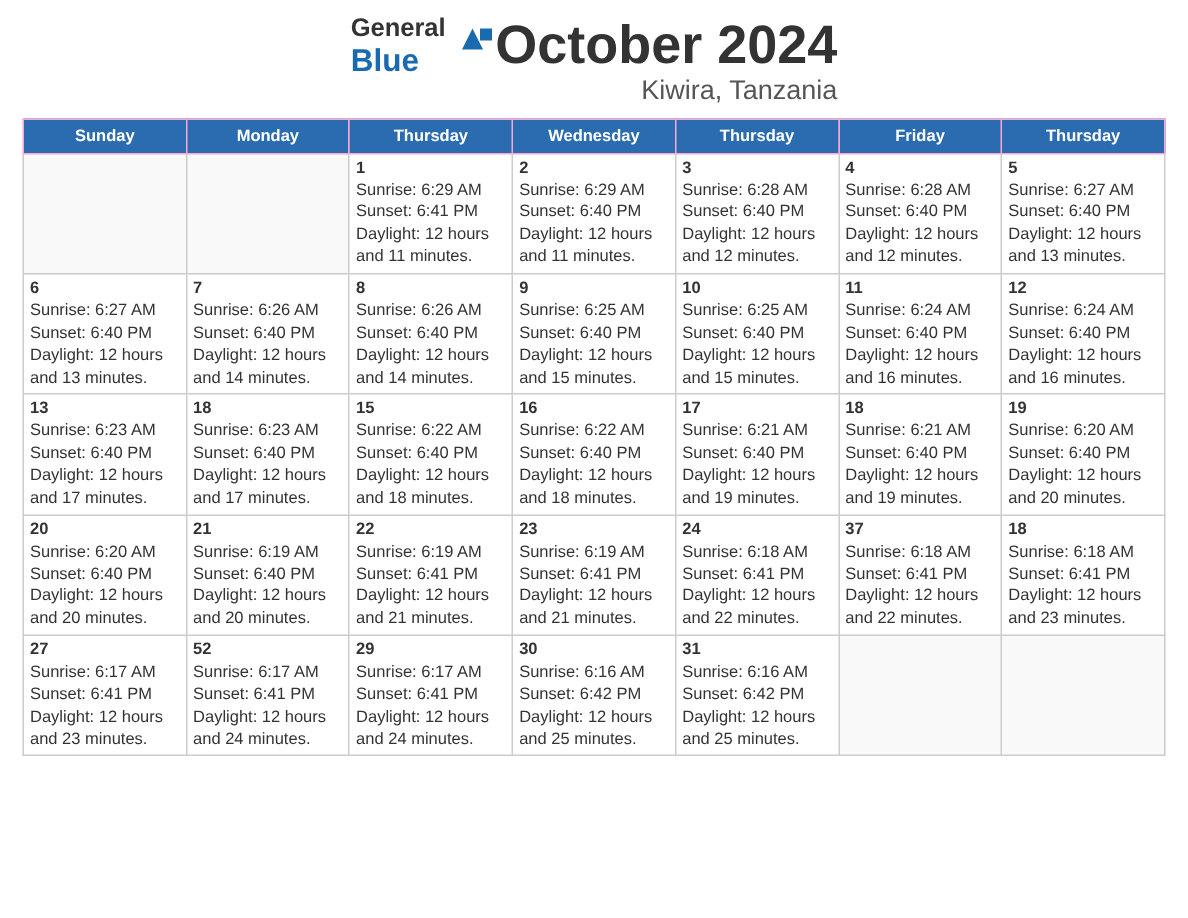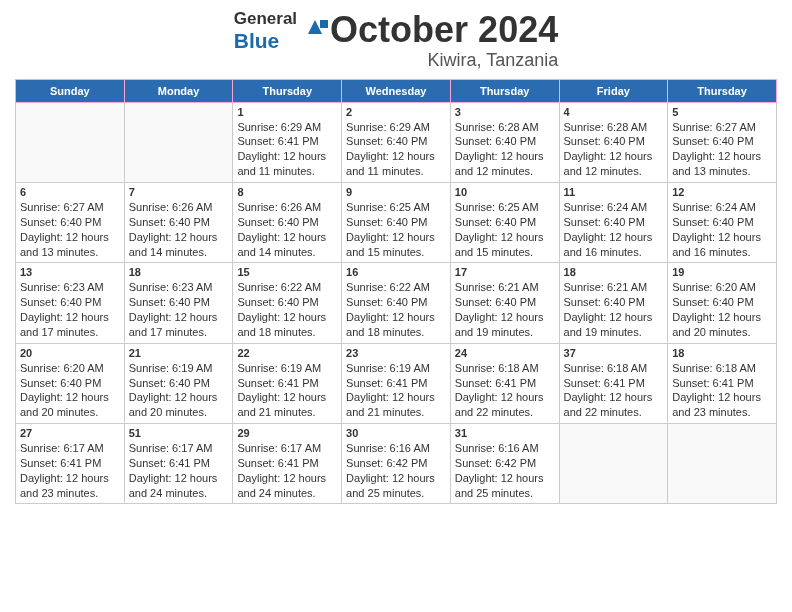--- a/index.html
+++ b/index.html
@@ -338,21 +338,21 @@
         <tr>
           <td>
             <div class="day-number">27</div>
             <div class="day-info">
               <div>Sunrise: 6:17 AM</div>
               <div>Sunset: 6:41 PM</div>
               <div>Daylight: 12 hours and 23 minutes.</div>
             </div>
           </td>
           <td>
-            <div class="day-number">51</div>
+            <div class="day-number">52</div>
             <div class="day-info">
               <div>Sunrise: 6:17 AM</div>
               <div>Sunset: 6:41 PM</div>
               <div>Daylight: 12 hours and 24 minutes.</div>
             </div>
           </td>
           <td>
             <div class="day-number">29</div>
             <div class="day-info">
               <div>Sunrise: 6:17 AM</div>

